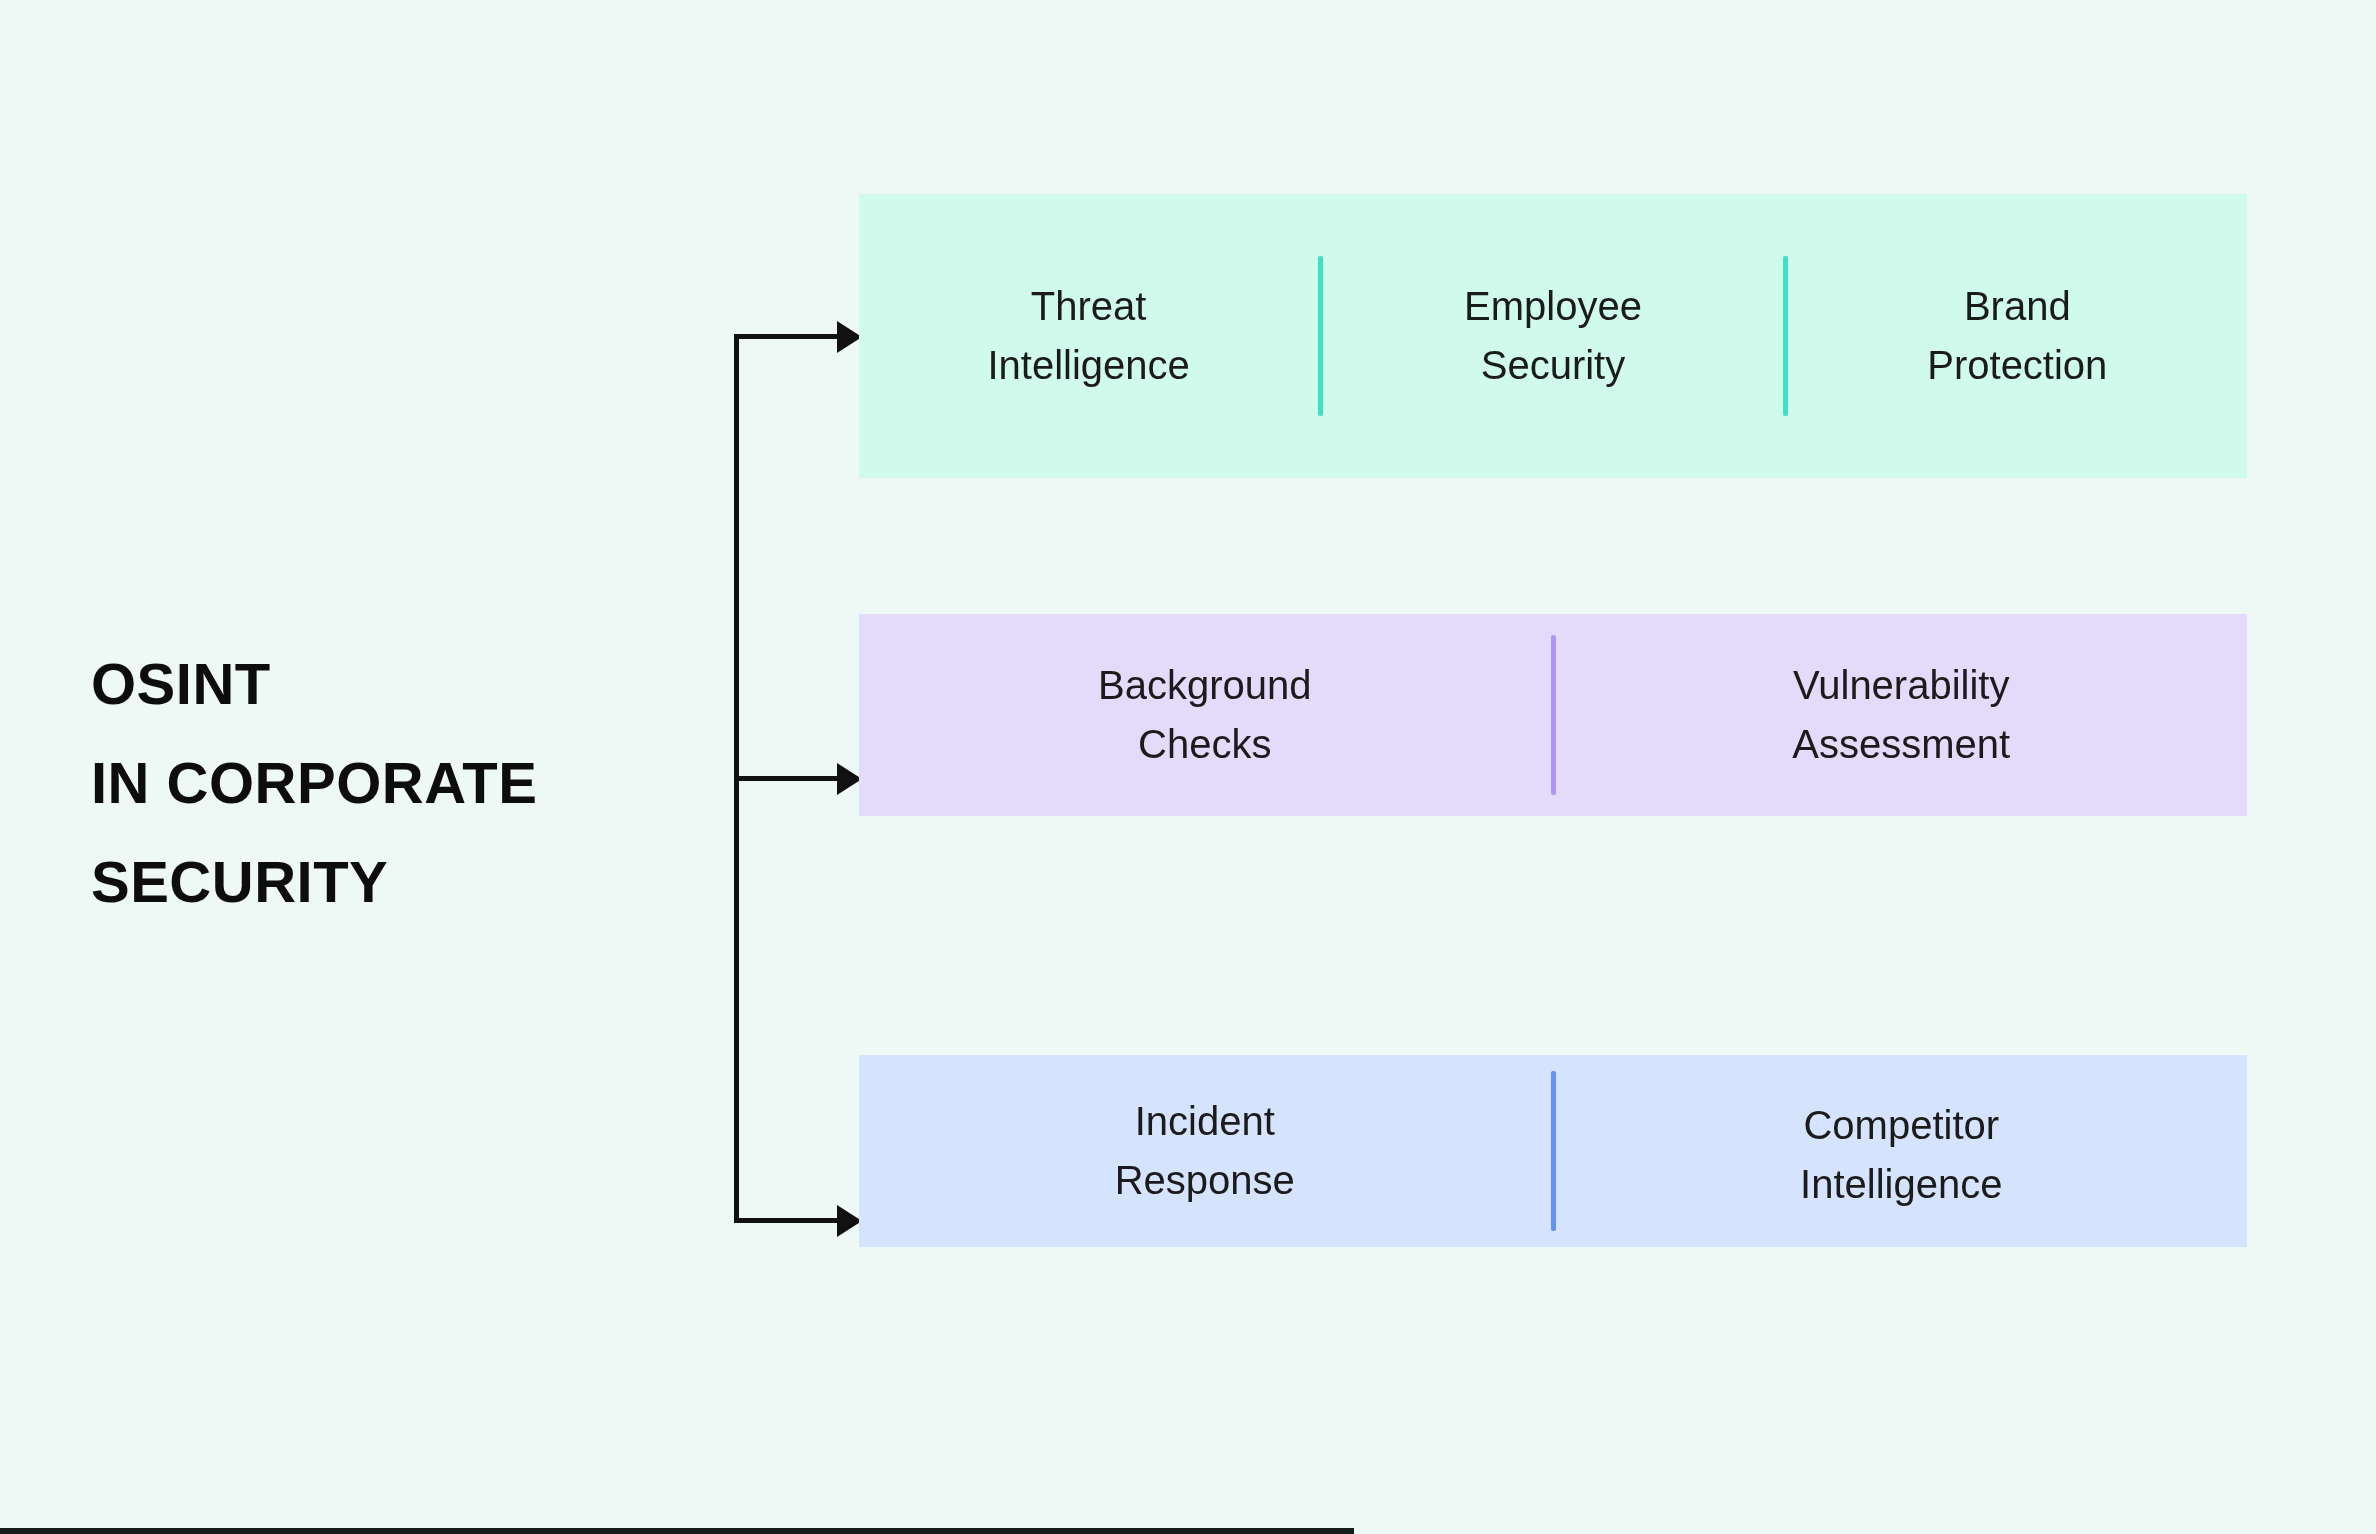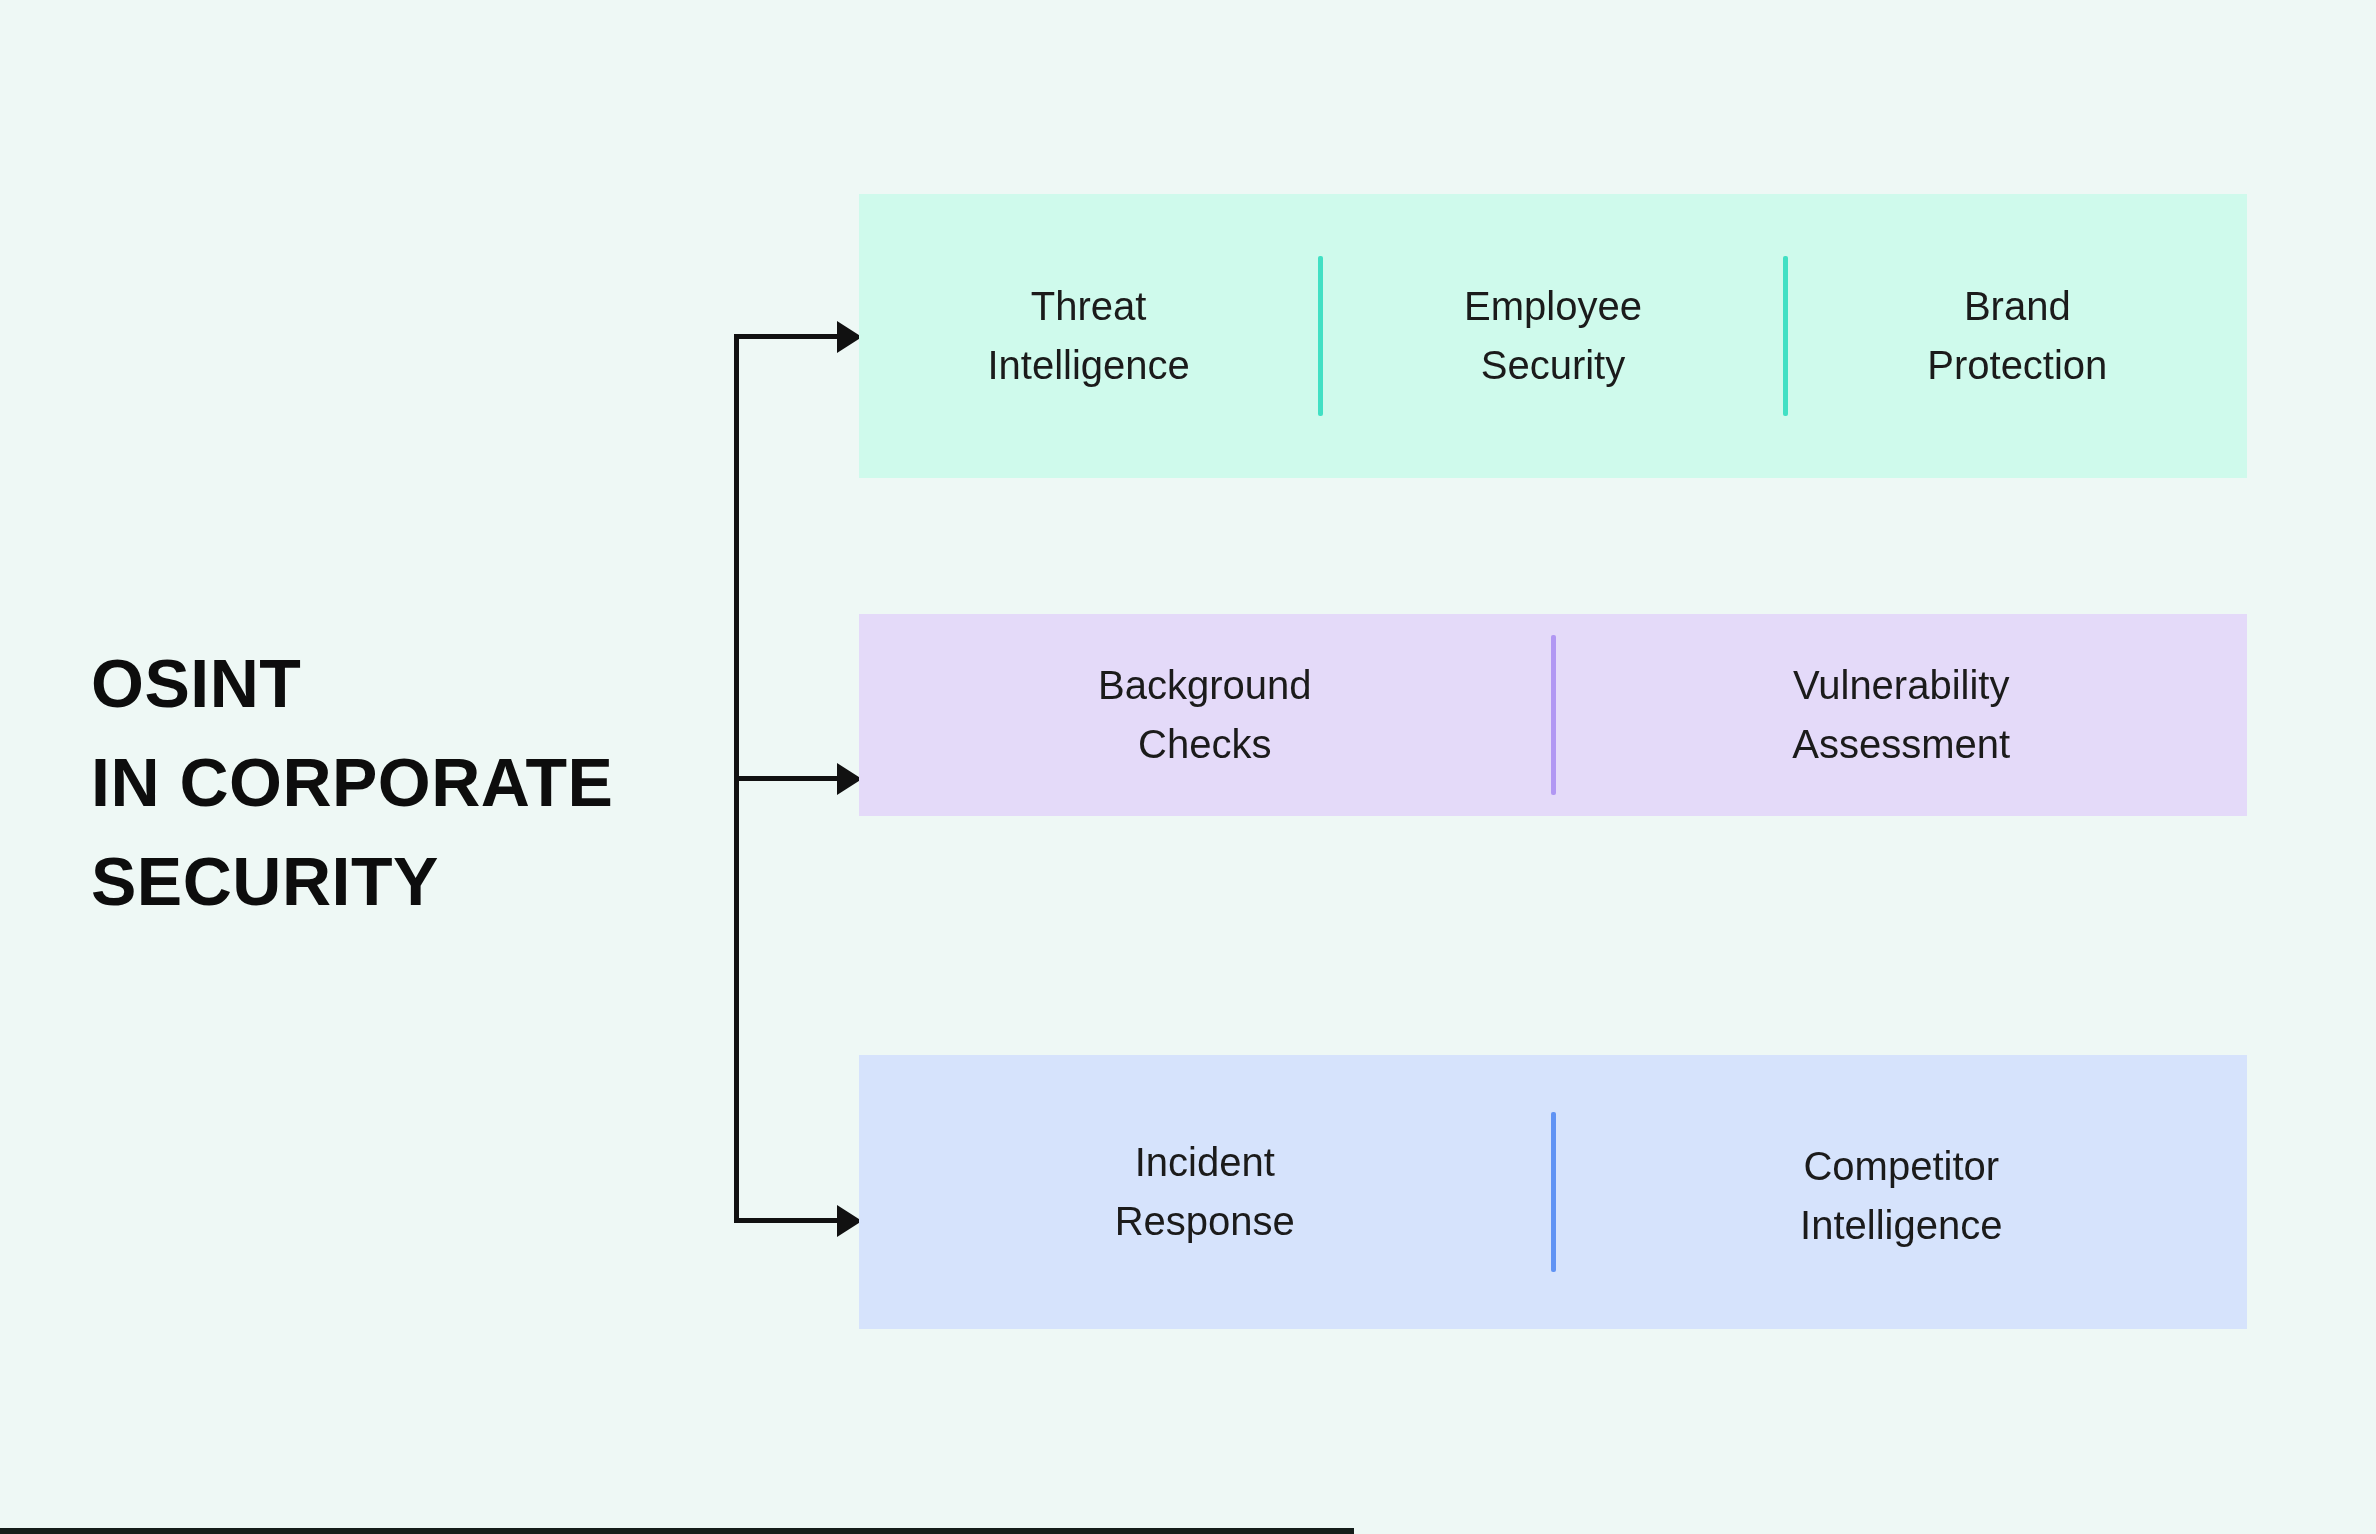--- a/index.html
+++ b/index.html
@@ -9,37 +9,37 @@
     width: 2376px;
     height: 1535px;
     overflow: hidden;
   }
   
   .title {
     position: absolute;
     left: 91px;
     top: 634px;
     font-weight: 900;
-    font-size: 68px;
+    font-size: 58px;
     line-height: 99px;
     letter-spacing: 0.5px;
     text-transform: uppercase;
   }
   .title div { white-space: nowrap; }
   
   .row {
     position: absolute;
     left: 859px;
     width: 1388px;
     display: flex;
     align-items: stretch;
   }
   .row-1 { top: 194px; height: 284px; }
   .row-2 { top: 614px;  height: 202px; }
-  .row-3 { top: 1055px; height: 274px; }
+  .row-3 { top: 1055px; height: 192px; }
   .cell {
     flex: 1 1 0;
     display: flex;
     flex-direction: column;
     align-items: center;
     justify-content: center;
     font-size: 40px;
     line-height: 59px;
     text-align: center;
   }

